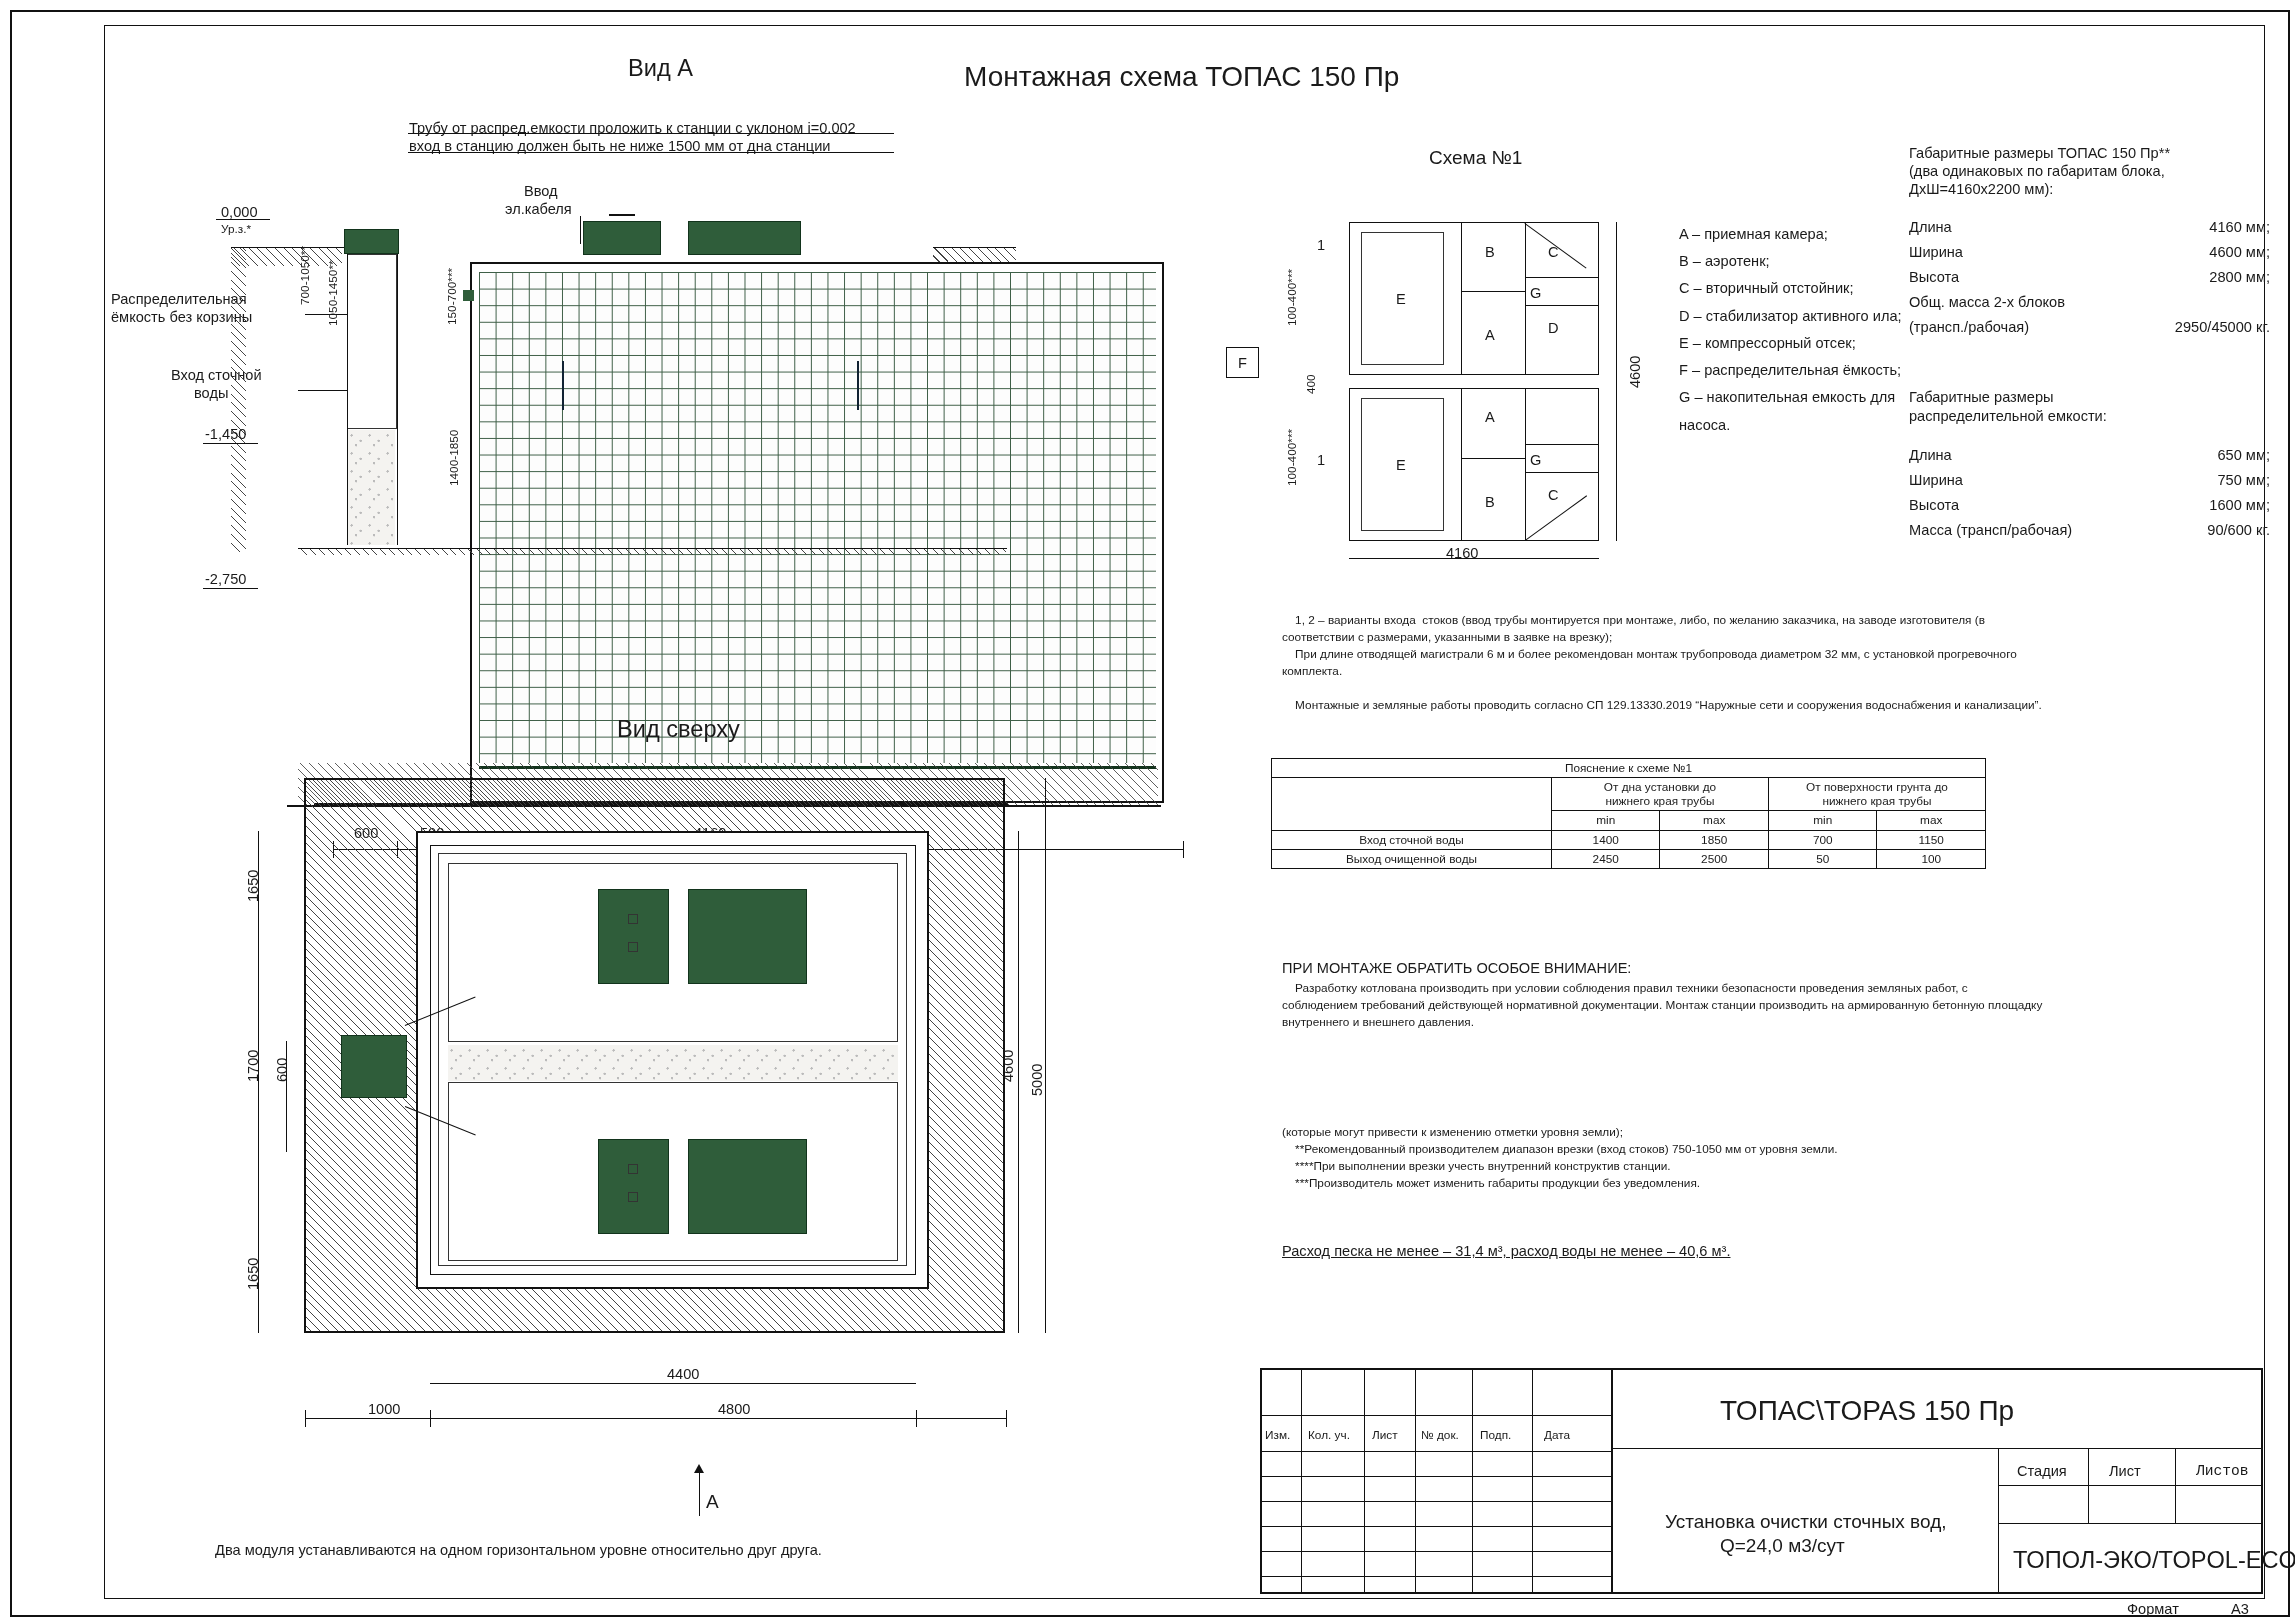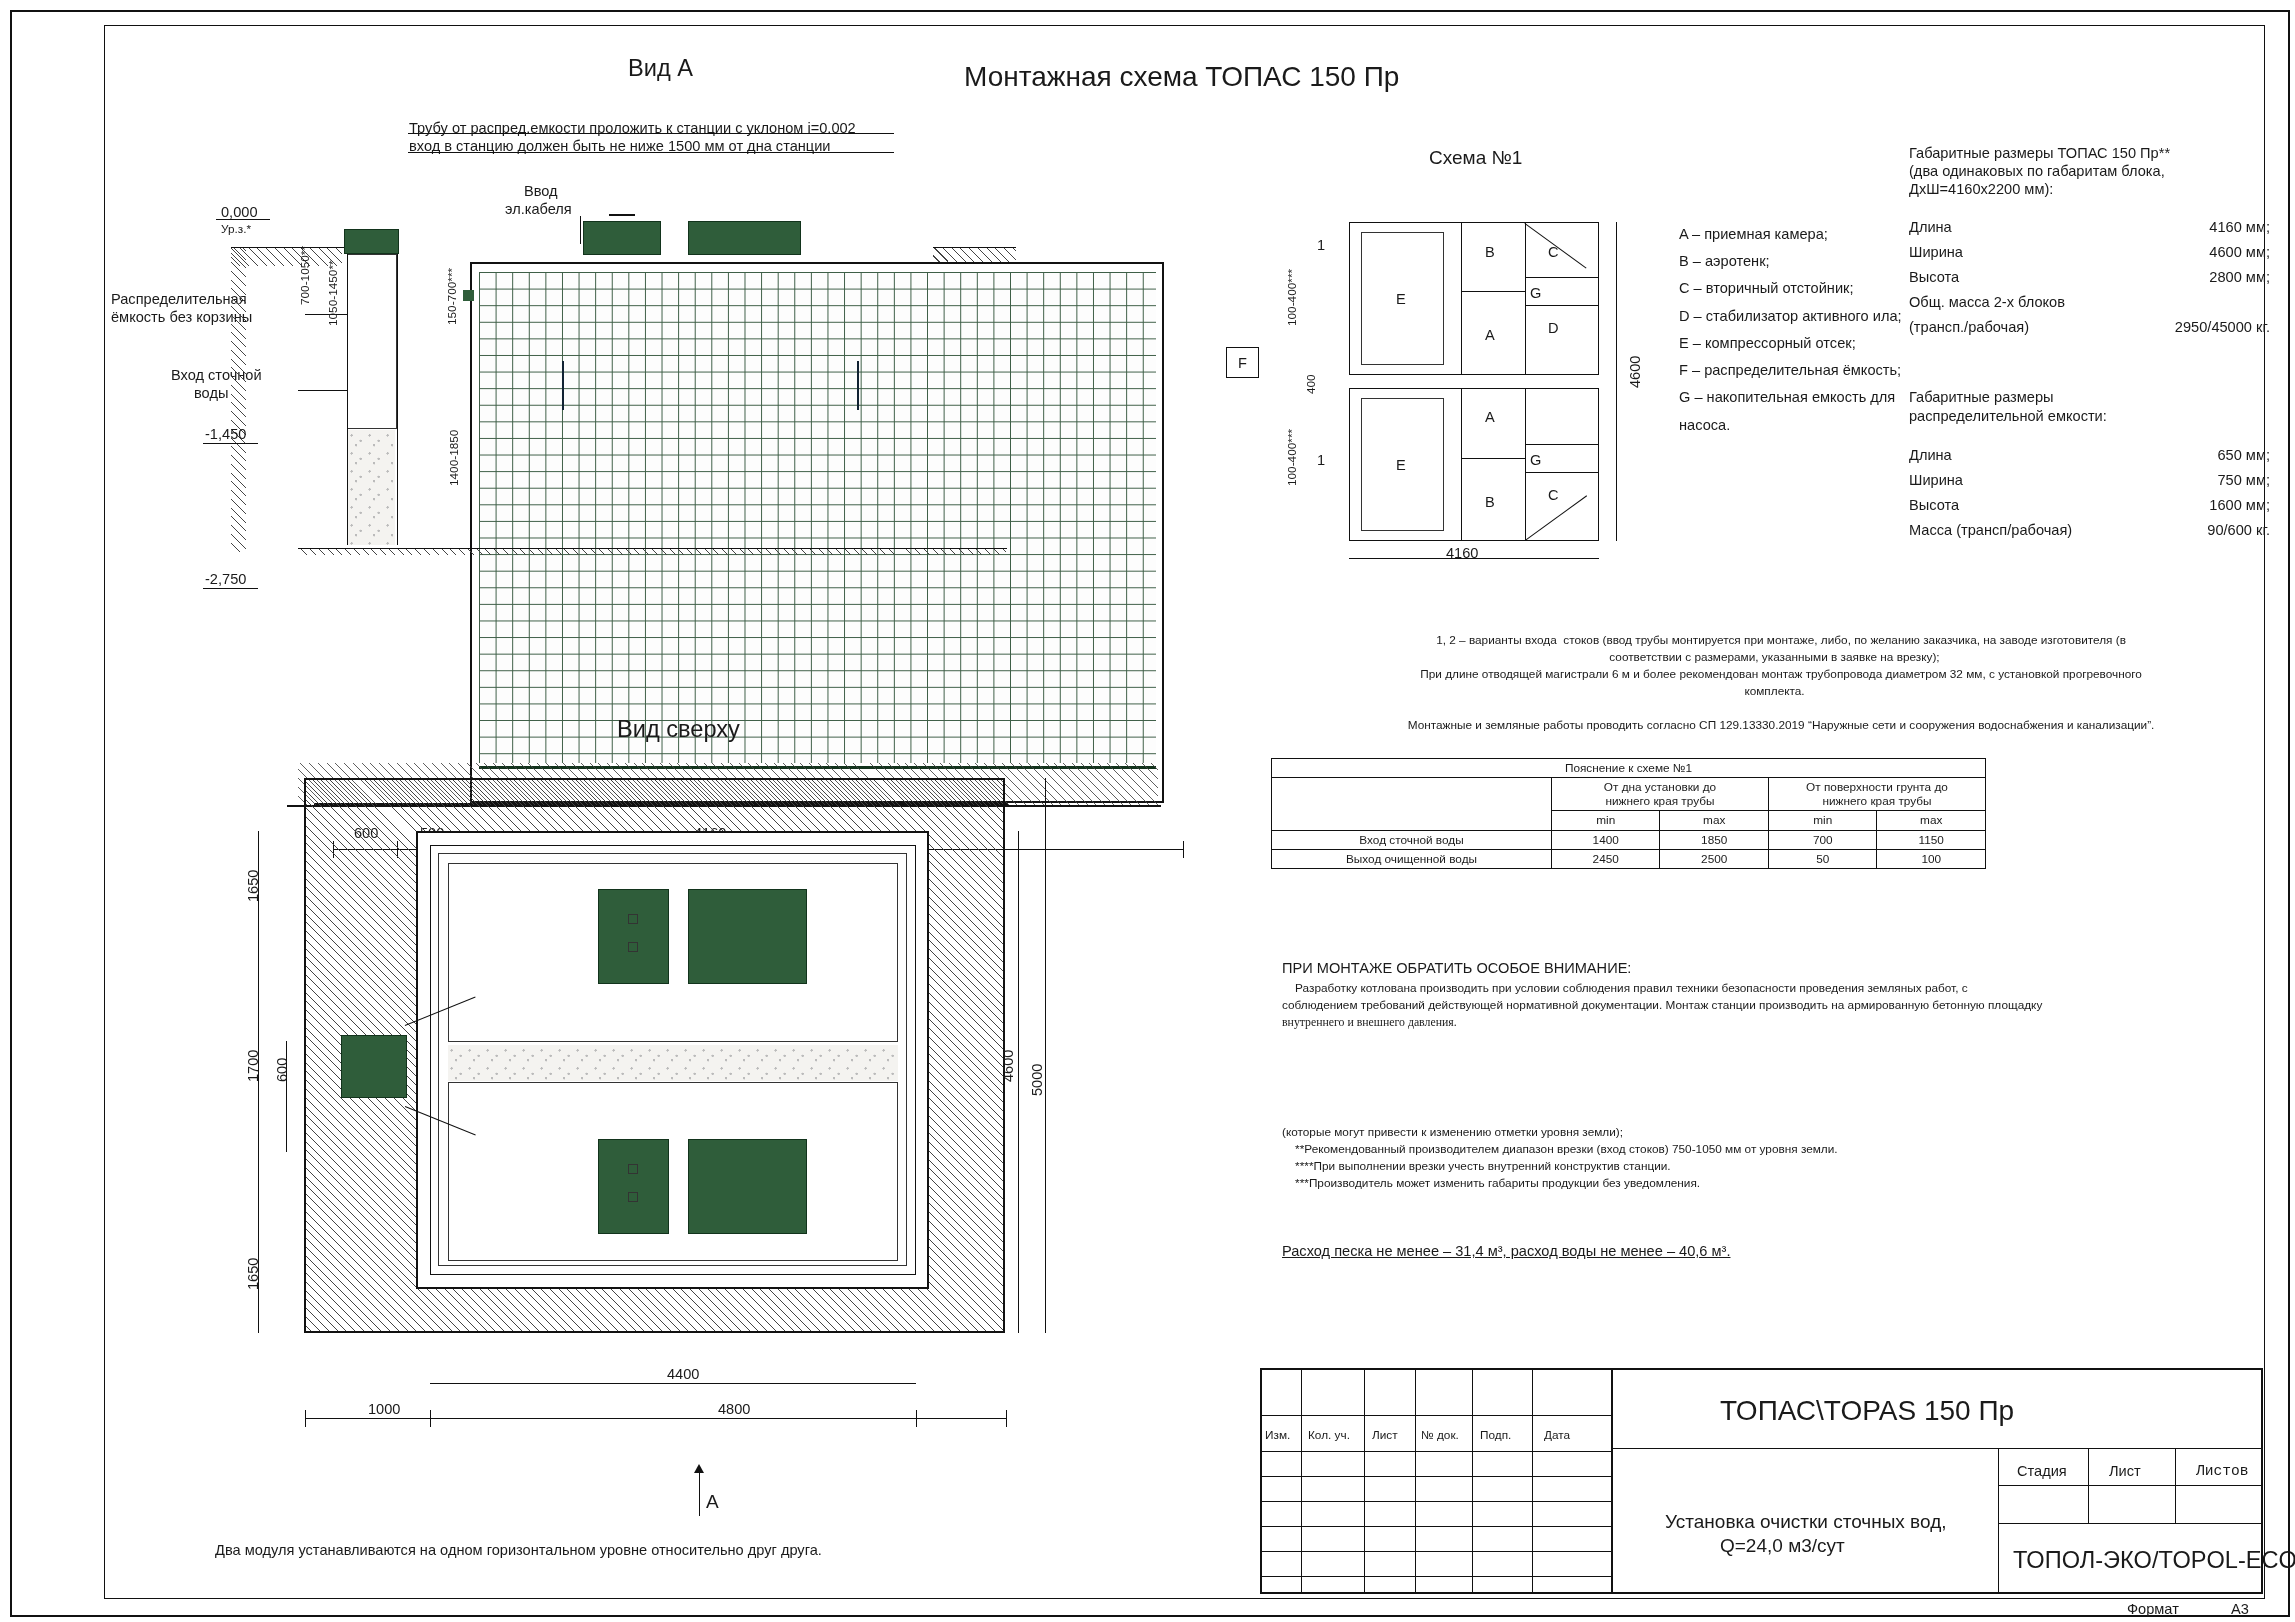--- a/index.html
+++ b/index.html
@@ -268,21 +268,21 @@
       <div style="display: flex; justify-content: space-between; margin-bottom: 9px;">
         <span class="t13">Высота</span>
         <span class="t13">1600 мм;</span>
       </div>
       <div style="display: flex; justify-content: space-between; margin-bottom: 9px;">
         <span class="t13">Масса (трансп/рабочая)</span>
         <span class="t13">90/600 кг.</span>
       </div>
     </div>
 
-  <div id="notes-mid" class="nb" style="position:absolute;left:1282px;top:632px;width:985px;text-align:center;">
+  <div id="notes-mid" class="nb" style="position:absolute;left:1282px;top:612px;width:985px;">
       <div style="white-space: pre;">    1, 2 – варианты входа  стоков (ввод трубы монтируется при монтаже, либо, по желанию заказчика, на заводе изготовителя (в</div>
       <div style="white-space: pre;">соответствии с размерами, указанными в заявке на врезку);</div>
       <div style="white-space: pre;">    При длине отводящей магистрали 6 м и более рекомендован монтаж трубопровода диаметром 32 мм, с установкой прогревочного</div>
       <div style="white-space: pre;">комплекта.</div>
       <div style="white-space: pre;"> </div>
       <div style="white-space: pre;">    Монтажные и земляные работы проводить согласно СП 129.13330.2019 “Наружные сети и сооружения водоснабжения и канализации”.</div>
     </div>
 
   <table class="t" style="left:1271px;top:758px;width:715px;">
     <tbody>
@@ -316,21 +316,21 @@
       <td>50</td>
       <td>100</td>
     </tr>
   </tbody>
     </table>
 
   <div class="txt t13" style="left:1282px;top:959px;">ПРИ МОНТАЖЕ ОБРАТИТЬ ОСОБОЕ ВНИМАНИЕ:</div>
   <div id="attention-paragraphs" class="nb" style="position:absolute;left:1282px;top:980px;width:985px;">
       <div style="white-space: pre;">    Разработку котлована производить при условии соблюдения правил техники безопасности проведения земляных работ, с</div>
       <div style="white-space: pre;">соблюдением требований действующей нормативной документации. Монтаж станции производить на армированную бетонную площадку</div>
-      <div style="white-space: pre; font-family: Liberation Serif, serif;">внутреннего и внешнего давления.</div>
+      <div style="white-space: pre;">внутреннего и внешнего давления.</div>
     </div>
   <div id="attention-footnotes" class="nb" style="position:absolute;left:1282px;top:1124px;width:985px;">
       <div style="white-space: pre;">(которые могут привести к изменению отметки уровня земли);</div>
       <div style="white-space: pre;">    **Рекомендованный производителем диапазон врезки (вход стоков) 750-1050 мм от уровня земли.</div>
       <div style="white-space: pre;">    ****При выполнении врезки учесть внутренний конструктив станции.</div>
       <div style="white-space: pre;">    ***Производитель может изменить габариты продукции без уведомления.</div>
     </div>
   <div class="txt t13 ul" style="left:1282px;top:1242px;">Расход песка не менее – 31,4 м³, расход воды не менее – 40,6 м³.</div>
 
   <div class="box" style="left:1260px;top:1368px;width:1003px;height:226px;border-width:2.1px;"></div>

